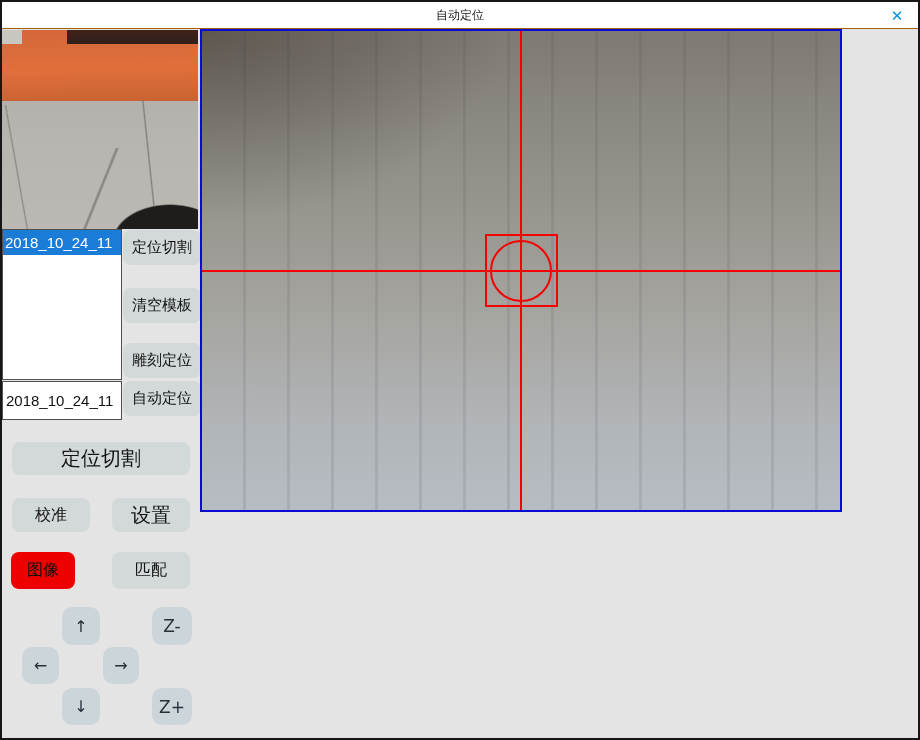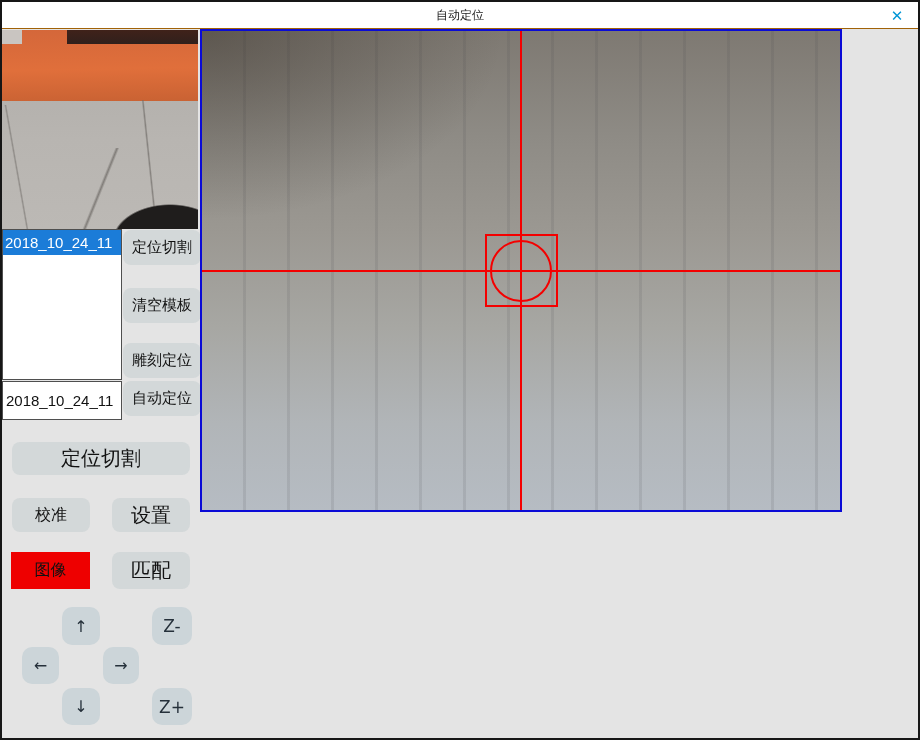--- a/index.html
+++ b/index.html
@@ -72,23 +72,23 @@
     font-size:15px; color:#111; cursor:pointer;
     font-family:"Liberation Sans","DejaVu Sans",sans-serif;
   }
   .btn-del   { left:121px; top:228px; width:78px; height:35px; }
   .btn-clear { left:121px; top:286px; width:78px; height:35px; }
   .btn-engr  { left:121px; top:341px; width:78px; height:35px;border-radius:8px; }
   .btn-add   { left:121px; top:379px; width:78px; height:35px; }
   .btn-cut   { left:10px;  top:440px; width:178px; height:33px; font-size:20px; }
   .btn-cal   { left:10px;  top:496px; width:78px;  height:34px; font-size:16px; }
   .btn-set   { left:110px; top:496px; width:78px;  height:34px; font-size:20px; }
-  .btn-img   { left:9px;   top:550px; width:79px;  height:37px; font-size:16px;
-               background:#ee0000; border-radius:0; }
-  .btn-match { left:110px; top:550px; width:78px;  height:37px; font-size:20px; }
+  .btn-img   { left:9px;   top:550px; width:64px;  height:37px; font-size:16px;
+               background:#ee0000; border-radius:8px; }
+  .btn-match { left:110px; top:550px; width:78px;  height:37px; font-size:16px; }
 
   .jog {
     position:absolute; display:flex; align-items:center; justify-content:center;
     background:#ccd5d9; border:none; border-radius:10px;
     font-size:16px; color:#25303a; cursor:pointer;
     font-family:"DejaVu Sans","Liberation Sans",sans-serif;
   }
   .jog-up    { left:60px;  top:605px; width:38px; height:38px; }
   .jog-zm    { left:150px; top:605px; width:40px; height:38px; font-size:17px; }
   .jog-left  { left:20px;  top:645px; width:37px; height:37px; }

